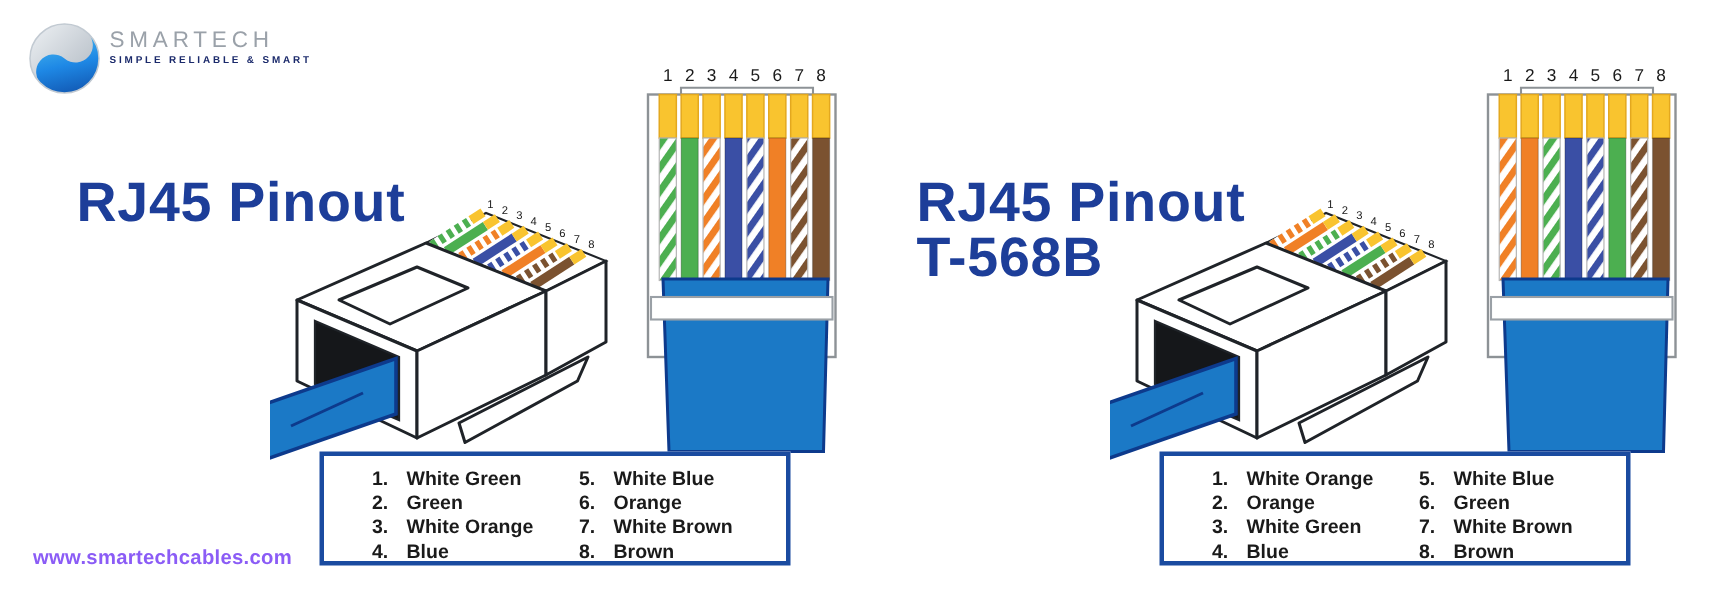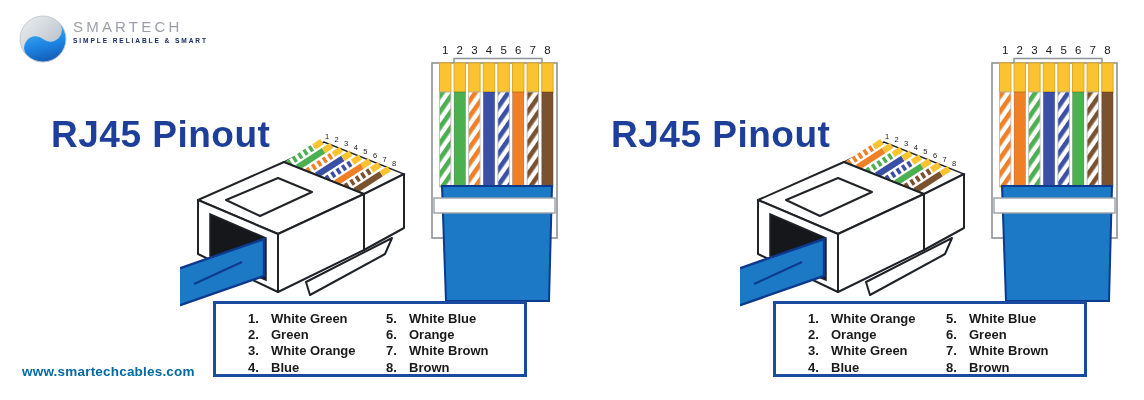--- a/index.html
+++ b/index.html
@@ -23,21 +23,21 @@
   .plug3d   { position:absolute; left:180px; top:112px; width:240px; height:196px; overflow:hidden; }
   .frontview{ position:absolute; left:425px; top:35px;  width:150px; height:270px; overflow:hidden; }
   .plug3d svg, .frontview svg { display:block; width:100%; height:100%; }
 
   
   .wire-table { position:absolute; left:213px; top:301px; width:314px; height:76px; background:#fff;
                 border:3px solid #1a4ba0; display:flex; padding:7px 0 0 32px; }
   .wt-col { width:154px; }
   .wt-row { display:grid; grid-template-columns:23px 1fr; font-size:13px; font-weight:700; color:#1a1a1a; line-height:16.2px; }
 
-  .website { position:absolute; left:22px; top:364px; font-size:13.5px; font-weight:700; color:#0369a1; letter-spacing:0.2px; }
+  .website { position:absolute; left:22px; top:364px; font-size:13.5px; font-weight:700; color:#8b5cf6; letter-spacing:0.2px; }
 
   svg text { font-family:"Liberation Sans", sans-serif; }
 </style>
 </head>
 <body>
 
 <div class="canvas">
 
   <div class="logo">
     <svg class="logo-mark" viewBox="0 0 50 50">
@@ -204,20 +204,21 @@
             <span>8.</span>
             <span>Brown</span>
           </div>
         </div>
     </div>
   </div>
 
   <div class="panel b">
     <div class="diagram-title">
       <div>RJ45 Pinout</div>
+      <div>T-568B</div>
     </div>
     <div class="plug3d">
         <svg viewBox="0 0 240 196">
     <polygon points="104,50 184,82 224,62 144,30" fill="#ffffff" stroke="#1f2328" stroke-width="1.4"></polygon>
     <g>
             <line x1="108" y1="51.6" x2="134" y2="34.8" stroke="#ffffff" stroke-width="6.2"></line>
             <line x1="108" y1="51.6" x2="134" y2="34.8" stroke="#f08026" stroke-width="6.2" stroke-dasharray="3.4 3"></line>
             <line x1="134" y1="34.8" x2="142" y2="29.6" stroke="#f9c42f" stroke-width="6.2"></line>
             <line x1="117.6" y1="55.45" x2="143.6" y2="38.650000000000006" stroke="#f08026" stroke-width="6.2"></line>
             <line x1="143.6" y1="38.650000000000006" x2="151.6" y2="33.45" stroke="#f9c42f" stroke-width="6.2"></line>

